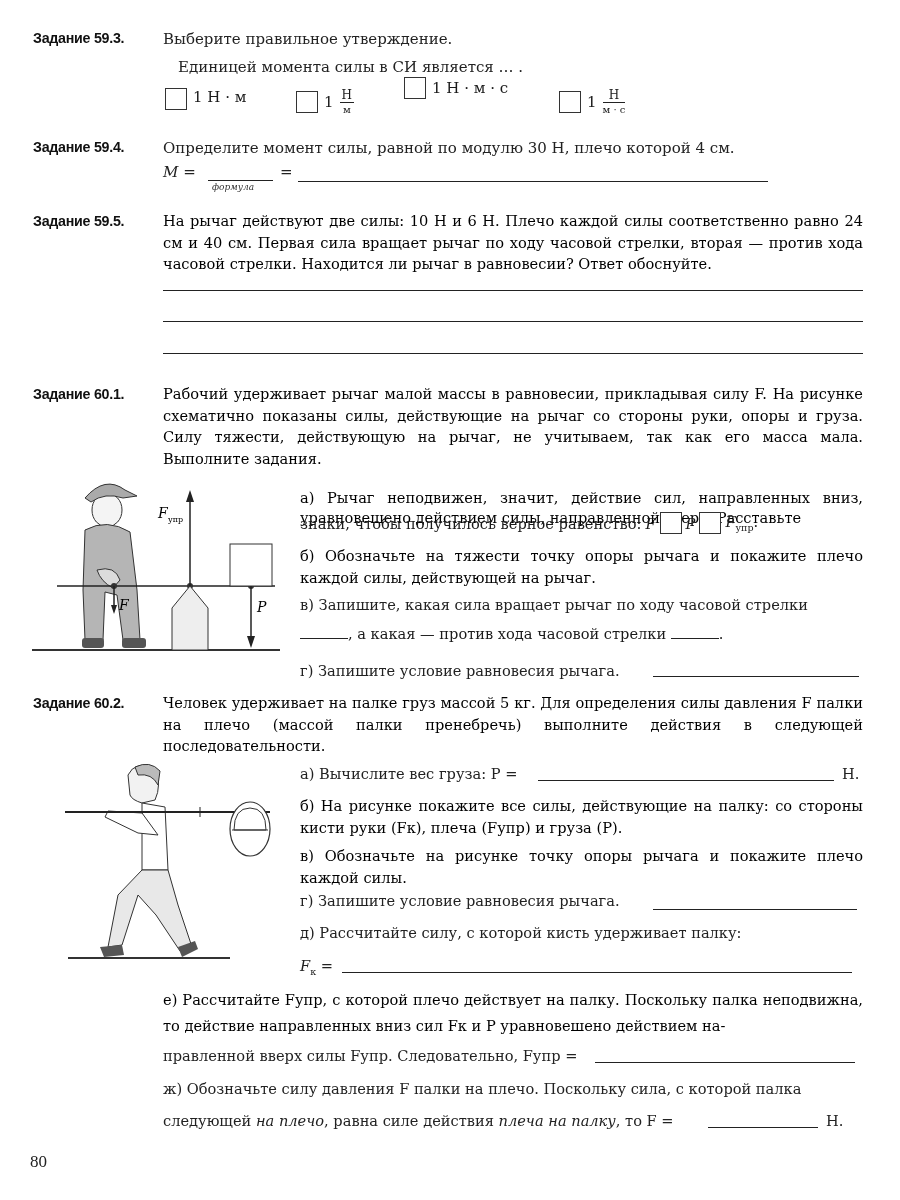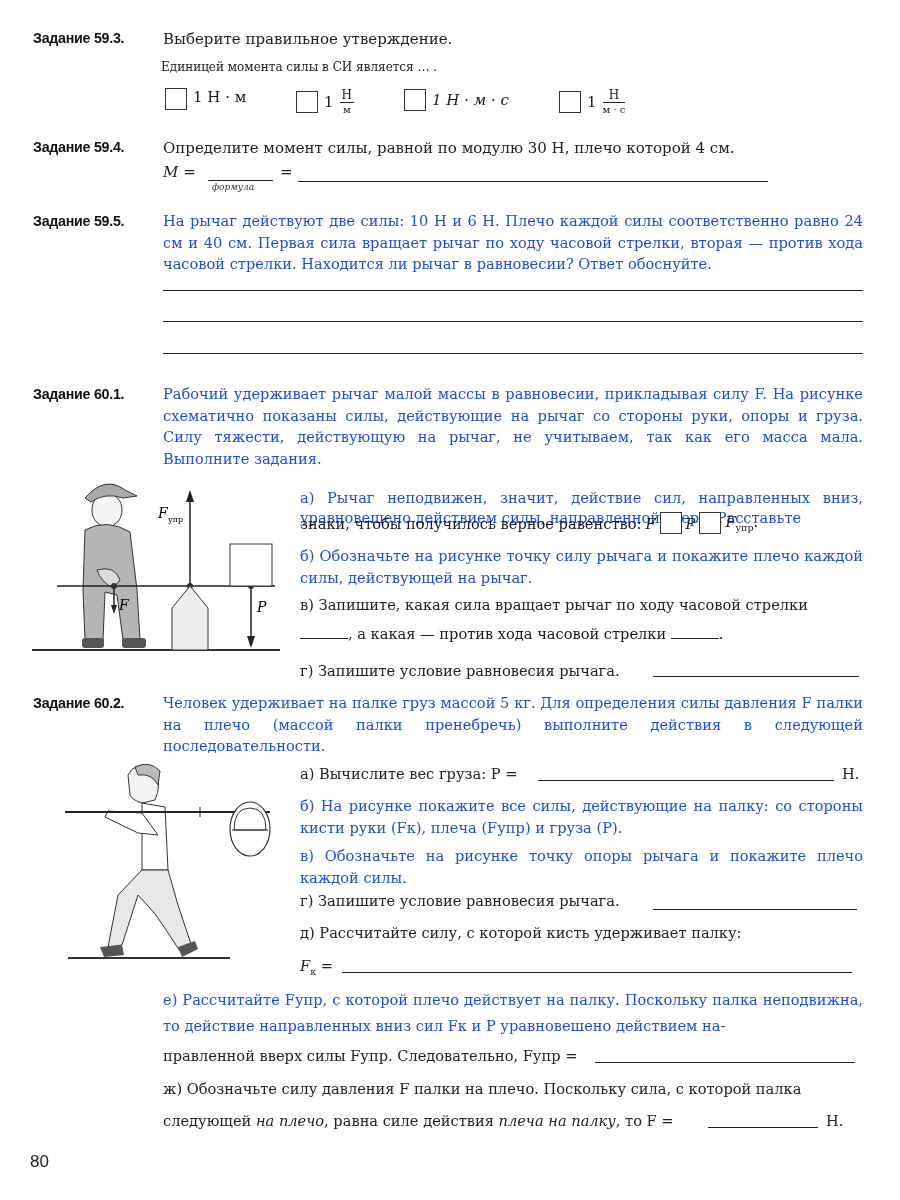--- a/index.html
+++ b/index.html
@@ -2,51 +2,51 @@
 <html><head>
 <meta charset="utf-8">
 <style>
   html, body { margin: 0; padding: 0; background: #fff; }
   body { width: 900px; height: 1200px; position: relative; overflow: hidden;
          font-family: "DejaVu Serif", "Liberation Serif", serif; color: #1a1a1a; }
   .abs { position: absolute; }
   .label { position: absolute; left: 33px; font-family: "Liberation Sans", "DejaVu Sans", sans-serif;
            font-weight: bold; font-size: 15.5px; letter-spacing: -0.3px; color: #111; transform: scaleX(0.92); transform-origin: left; }
   .txt { position: absolute; font-size: 15px; line-height: 21px; color: #222; }
-  .para { position: absolute; font-size: 14.6px; line-height: 21.5px; text-align: justify; color: #1d4ed8; }
+  .para { position: absolute; font-size: 14.6px; line-height: 21.5px; text-align: justify; color: #000000; }
   .line { position: absolute; height: 0; border-top: 1.3px solid #222; }
   .box { display: inline-block; width: 20px; height: 20px; border: 1.2px solid #333; vertical-align: middle; background: #fff; }
   .frac { display: inline-block; vertical-align: middle; text-align: center; font-size: 12px; line-height: 13px; }
   .frac .num { display: block; border-bottom: 1.2px solid #222; padding: 0 2px; }
   .frac .den { display: block; font-size: 10px; }
   i.v { font-style: italic; }
   .sub { font-size: 9.5px; vertical-align: -4px; }
   .blank { display: inline-block; border-bottom: 1.3px solid #222; height: 14px; vertical-align: baseline; }
-  .pagenum { position: absolute; left: 30px; top: 1152px; font-family: Liberation Sans, sans-serif; font-size: 17px; color: #222; }
+  .pagenum { position: absolute; left: 30px; top: 1152px; font-family: Liberation Serif, serif; font-size: 17px; color: #222; }
 </style>
 </head>
 <body>
 
 <div class="label" style="top:29px">Задание 59.3.</div>
 <div class="txt" style="left:163px; top:29px">Выберите правильное утверждение.</div>
-<div class="txt" style="left:161px; top:57px; font-size:12px">Единицей момента силы в СИ является … .</div>
+<div class="txt" style="left:178px; top:57px; font-size:15px">Единицей момента силы в СИ является … .</div>
 
 <div class="abs" style="left:165px; top:88px; height:32px; display:flex; align-items:flex-start;">
   <span class="box"></span>
   <span style="margin-left:6px; font-size:15px">1 Н · м</span>
 </div>
 <div class="abs" style="left:296px; top:84px; height:36px; display:flex; align-items:center;">
   <span class="box"></span>
   <span style="margin-left:6px; font-size:15px">1</span>
   <span class="frac" style="margin-left:6px">
     <span class="num">Н</span>
     <span class="den">м</span>
   </span>
 </div>
-<div class="abs" style="left:404px; top:84px; height:32px; display:flex; align-items:center;font-style:italic;">
+<div class="abs" style="left:404px; top:72px; height:32px; display:flex; align-items:center;">
   <span class="box"></span>
   <span style="margin-left:6px; font-size:15px">1 Н · м · с</span>
 </div>
 <div class="abs" style="left:559px; top:84px; height:36px; display:flex; align-items:center;">
   <span class="box"></span>
   <span style="margin-left:6px; font-size:15px">1</span>
   <span class="frac" style="margin-left:6px">
     <span class="num">Н</span>
     <span class="den">м · с</span>
   </span>
@@ -108,21 +108,21 @@
 
 <div class="para" style="left:300px; top:488px; width:563px; line-height:20px">а) Рычаг неподвижен, значит, действие сил, направленных вниз, уравновешено действием силы, направленной вверх. Расставьте</div>
 <div class="abs" style="left:300px; top:512px; font-size:14.6px; display:flex; align-items:center; gap:4px; white-space:nowrap">
   <span>знаки, чтобы получилось верное равенство:</span>
   <i class="v">F</i>
   <span class="box"></span>
   <i class="v">P</i>
   <span class="box"></span>
   <span><i class="v">F</i><span class="sub">упр</span>.</span>
 </div>
-<div class="para" style="left:300px; top:545px; width:563px">б) Обозначьте на рисунке точку силу рычага и покажите плечо каждой силы, действующей на рычаг.</div>
+<div class="para" style="left:300px; top:545px; width:563px">б) Обозначьте на тяжести точку опоры рычага и покажите плечо каждой силы, действующей на рычаг.</div>
 <div class="txt" style="left:300px; top:594px; font-size:14.6px">в) Запишите, какая сила вращает рычаг по ходу часовой стрелки</div>
 <div class="abs" style="left:300px; top:624px; font-size:14.6px; white-space:nowrap">
   <span class="blank" style="width:48px"></span><span>, а какая — против хода часовой стрелки</span>
   <span class="blank" style="width:48px"></span>.
 </div>
 <div class="txt" style="left:300px; top:660px; font-size:14.6px">г) Запишите условие равновесия рычага.</div>
 <div class="line" style="left:653px; top:676px; width:206px"></div>
 
 <div class="label" style="top:694px">Задание 60.2.</div>
 <div class="para" style="left:163px; top:692px; width:700px">Человек удерживает на палке груз массой 5 кг. Для определения силы давления F палки на плечо (массой палки пренебречь) выполните действия в следующей последовательности.</div>

